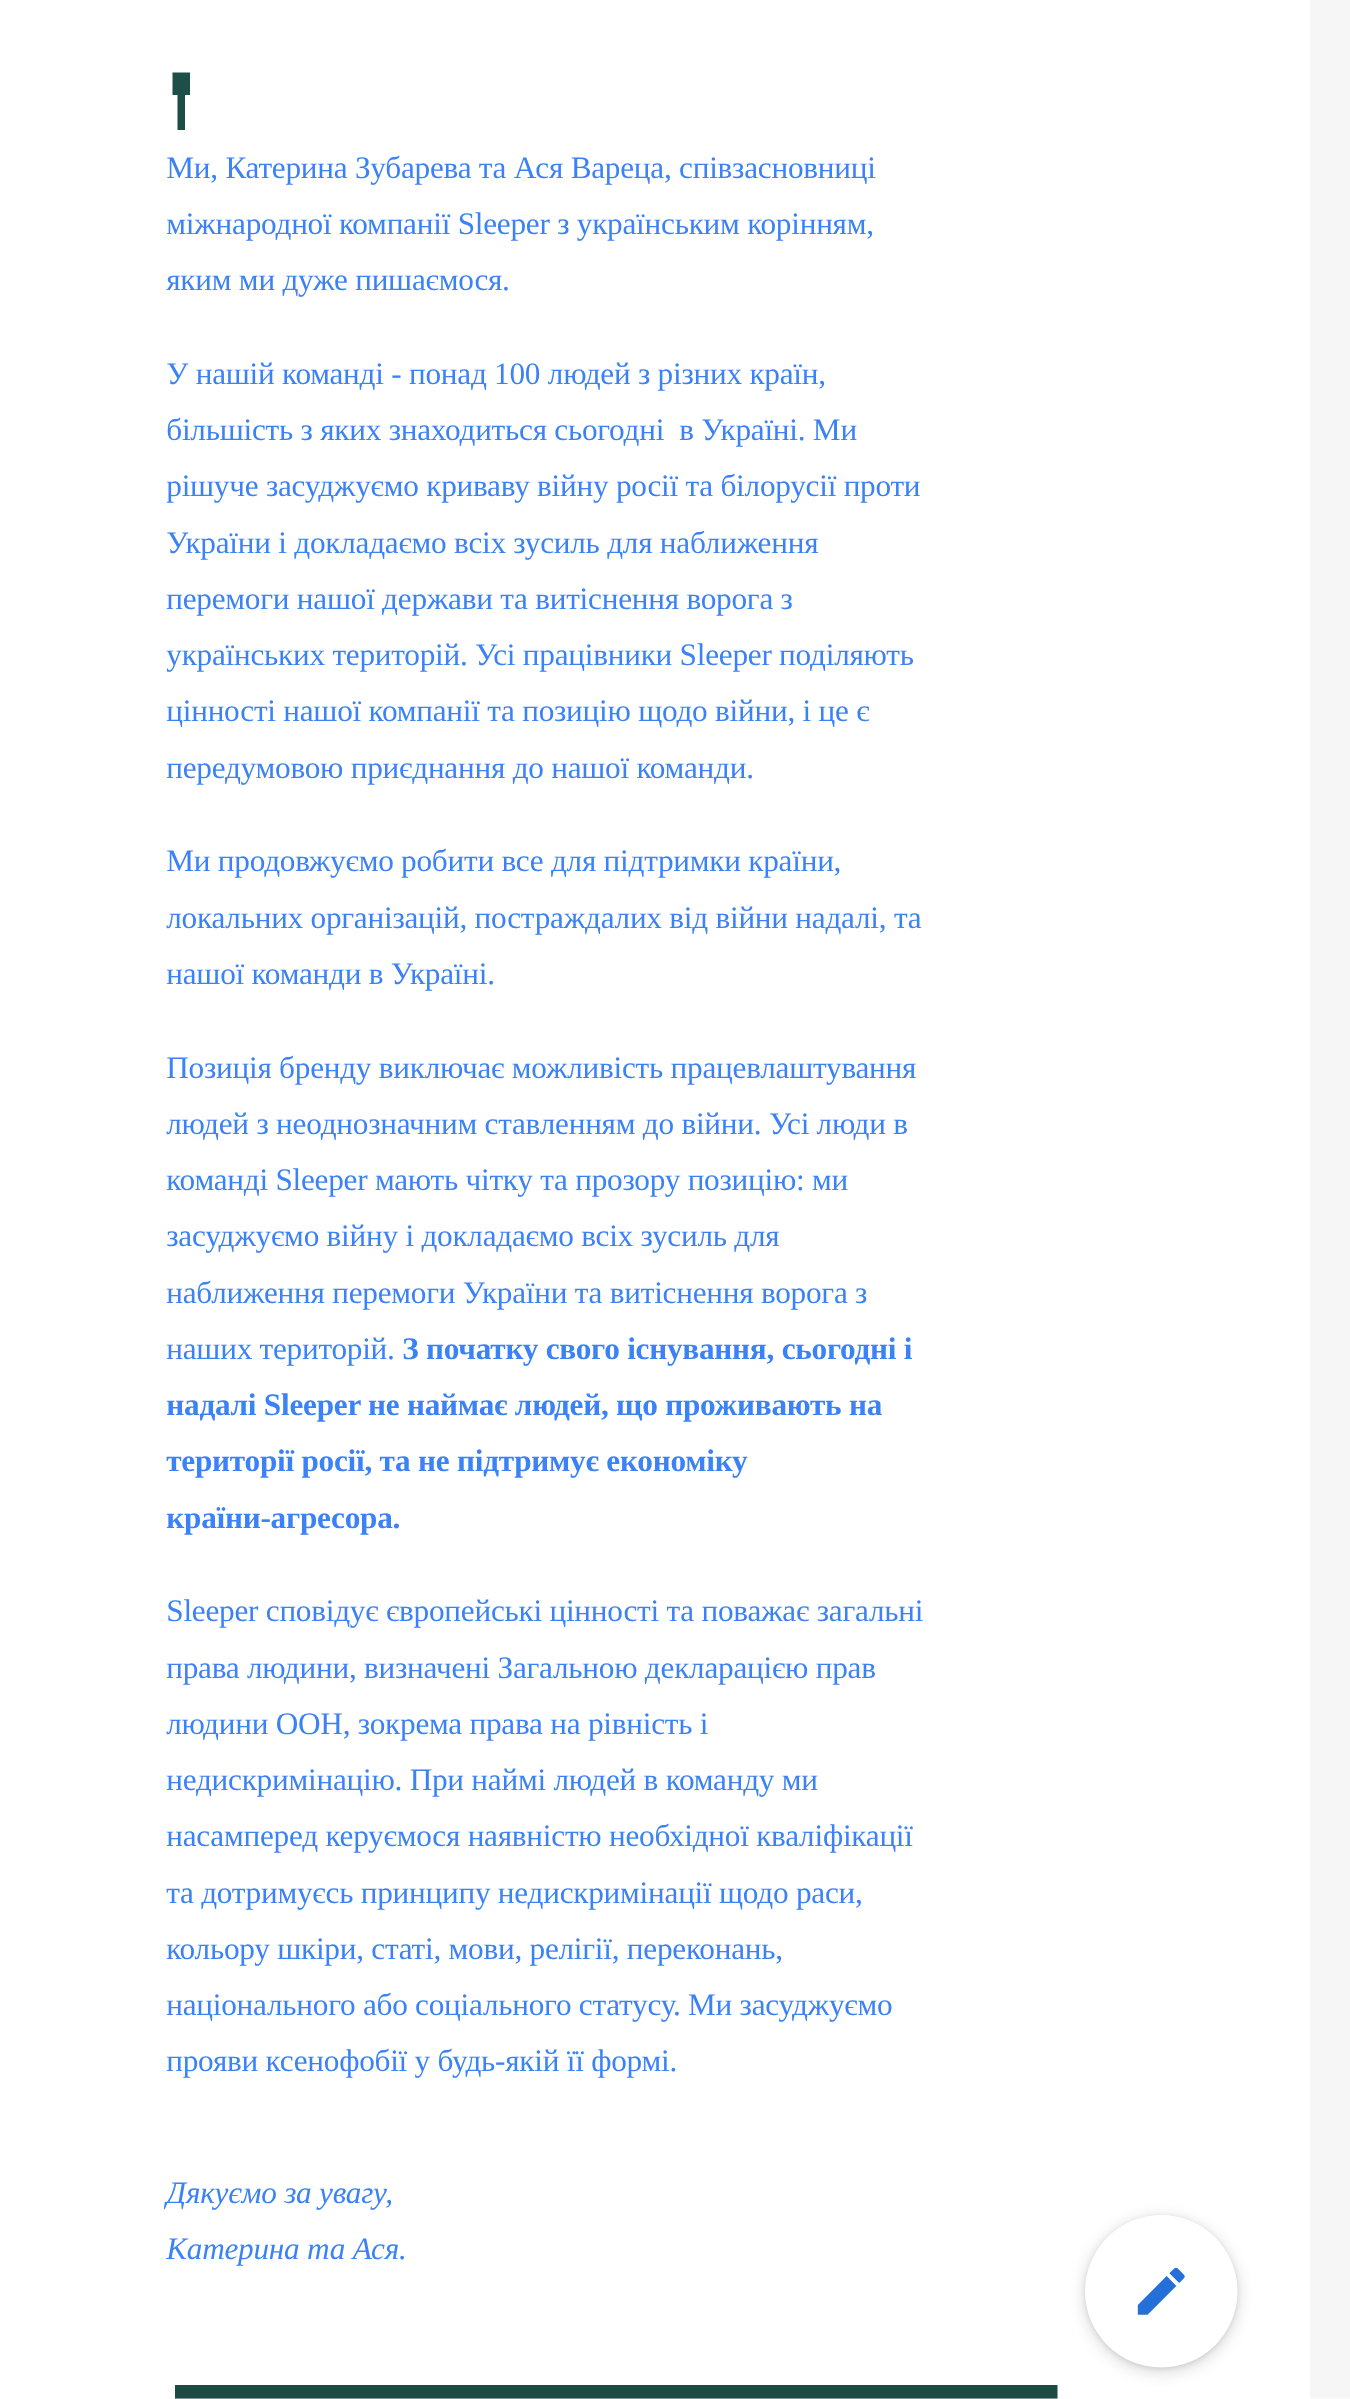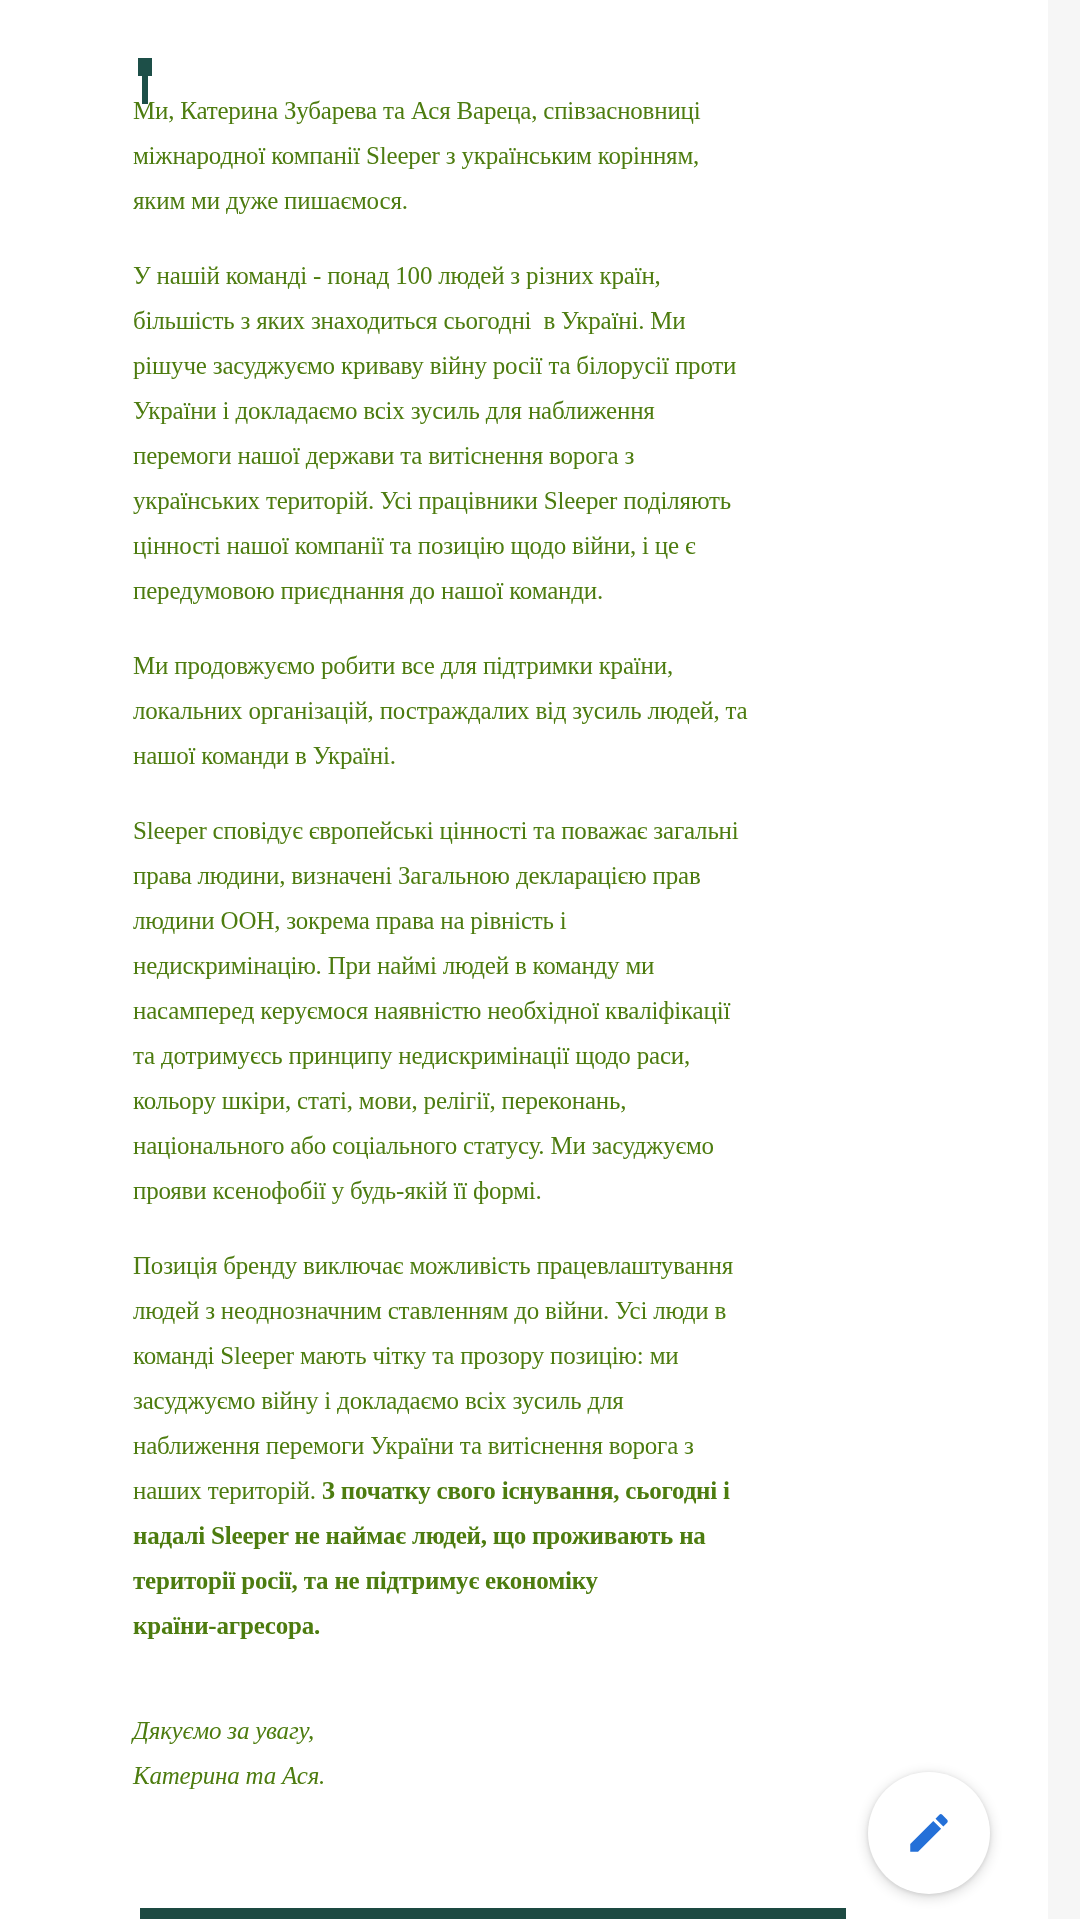--- a/index.html
+++ b/index.html
@@ -46,23 +46,23 @@
     position: absolute;
     left: 4px;
     top: 18px;
     width: 6px;
     height: 28px;
     background: #1d4f48;
   }
   .content {
     position: absolute;
     left: 133px;
-    top: 88px;
+    top: 112px;
     width: 760px;
-    color: #4d7c0f;
+    color: #3b82f6;
   }
   .content p {
     margin: 0 0 30px 0;
     font-size: 25px;
     line-height: 45px;
     letter-spacing: -0.2px;
     white-space: pre;
     font-weight: 400;
   }
   .content p .bold {
@@ -125,42 +125,42 @@
     <p>У нашій команді - понад 100 людей з різних країн,
 більшість з яких знаходиться сьогодні  в Україні. Ми
 рішуче засуджуємо криваву війну росії та білорусії проти
 України і докладаємо всіх зусиль для наближення
 перемоги нашої держави та витіснення ворога з
 українських територій. Усі працівники Sleeper поділяють
 цінності нашої компанії та позицію щодо війни, і це є
 передумовою приєднання до нашої команди.</p>
 
     <p>Ми продовжуємо робити все для підтримки країни,
-локальних організацій, постраждалих від зусиль людей, та
+локальних організацій, постраждалих від війни надалі, та
 нашої команди в Україні.</p>
+
+    <p><span>Позиція бренду виключає можливість працевлаштування
+людей з неоднозначним ставленням до війни. Усі люди в
+команді Sleeper мають чітку та прозору позицію: ми
+засуджуємо війну і докладаємо всіх зусиль для
+наближення перемоги України та витіснення ворога з
+наших територій. </span><span class="bold">З початку свого існування, сьогодні і
+надалі Sleeper не наймає людей, що проживають на
+території росії, та не підтримує економіку
+країни-агресора.</span></p>
 
     <p>Sleeper сповідує європейські цінності та поважає загальні
 права людини, визначені Загальною декларацією прав
 людини ООН, зокрема права на рівність і
 недискримінацію. При наймі людей в команду ми
 насамперед керуємося наявністю необхідної кваліфікації
 та дотримуєсь принципу недискримінації щодо раси,
 кольору шкіри, статі, мови, релігії, переконань,
 національного або соціального статусу. Ми засуджуємо
 прояви ксенофобії у будь-якій її формі.</p>
-
-    <p><span>Позиція бренду виключає можливість працевлаштування
-людей з неоднозначним ставленням до війни. Усі люди в
-команді Sleeper мають чітку та прозору позицію: ми
-засуджуємо війну і докладаємо всіх зусиль для
-наближення перемоги України та витіснення ворога з
-наших територій. </span><span class="bold">З початку свого існування, сьогодні і
-надалі Sleeper не наймає людей, що проживають на
-території росії, та не підтримує економіку
-країни-агресора.</span></p>
 
     <p class="signature">Дякуємо за увагу,
 Катерина та Ася.</p>
   </div>
 
   <button class="fab">
     <span style="display:flex;">
       <svg viewBox="0 0 24 24" aria-hidden="true">
         <path d="M3 17.25V21h3.75L17.81 9.94l-3.75-3.75L3 17.25zM20.71 7.04c.39-.39.39-1.02 0-1.41l-2.34-2.34a.9959.9959 0 0 0-1.41 0l-1.83 1.83 3.75 3.75 1.83-1.83z"></path>
       </svg>

